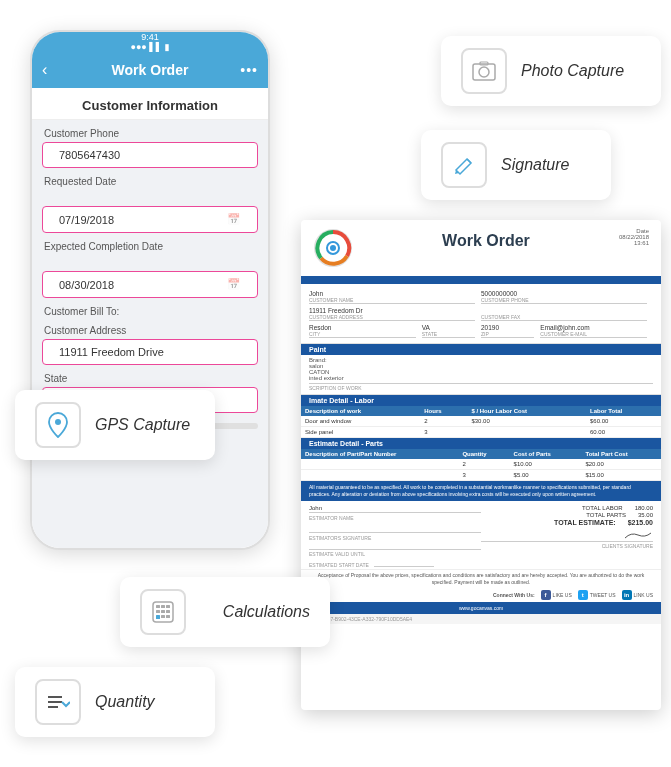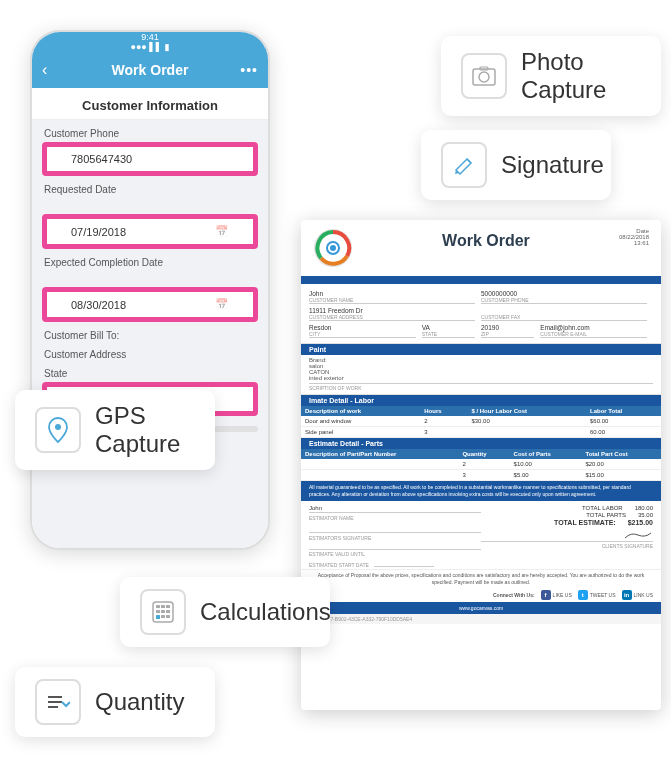--- a/index.html
+++ b/index.html
@@ -96,23 +96,23 @@
       margin-bottom: 8px;
     }
     .form-label {
       font-size: 10px;
       color: #555;
       margin-bottom: 3px;
       padding-left: 2px;
     }
     .form-input {
       background: white;
-      border: 5px solid #ec4899;
+      border: 1px solid #ec4899;
       border-radius: 4px;
-      padding: 6px 24px;
+      padding: 6px 16px;
       font-size: 11px;
       color: #333;
       width: 100%;
       display: flex;
       align-items: center;
     }
     .form-input-with-icon {
       display: flex;
       align-items: center;
       justify-content: space-between;
@@ -148,23 +148,24 @@
       height: 46px;
       border: 2px solid #ddd;
       border-radius: 8px;
       display: flex;
       align-items: center;
       justify-content: center;
       margin-right: 14px;
       flex-shrink: 0;
     }
     .feature-label {
-      font-size: 24px;
+      font-size: 16px;
       font-weight: 500;
       color: #333;
+      font-style: italic;
     }
 
     
     .card-photo-capture {
       top: 36px;
       right: 10px;
       width: 220px;
     }
 
     
@@ -415,20 +416,21 @@
           <span style="font-size:11px;opacity:0.4;">📅</span>
         </div>
       </div>
 
       <div class="form-field">
         <div class="form-label">Customer Bill To:</div>
       </div>
 
       <div class="form-field">
         <div class="form-label">Customer Address</div>
+        <div class="form-input">11911 Freedom Drive</div>
       </div>
 
       <div class="form-field">
         <div class="form-label">State</div>
         <div class="form-input">VA</div>
       </div>
 
       <div class="progress-bar-container">
         <div class="progress-bar-fill"></div>
       </div>

